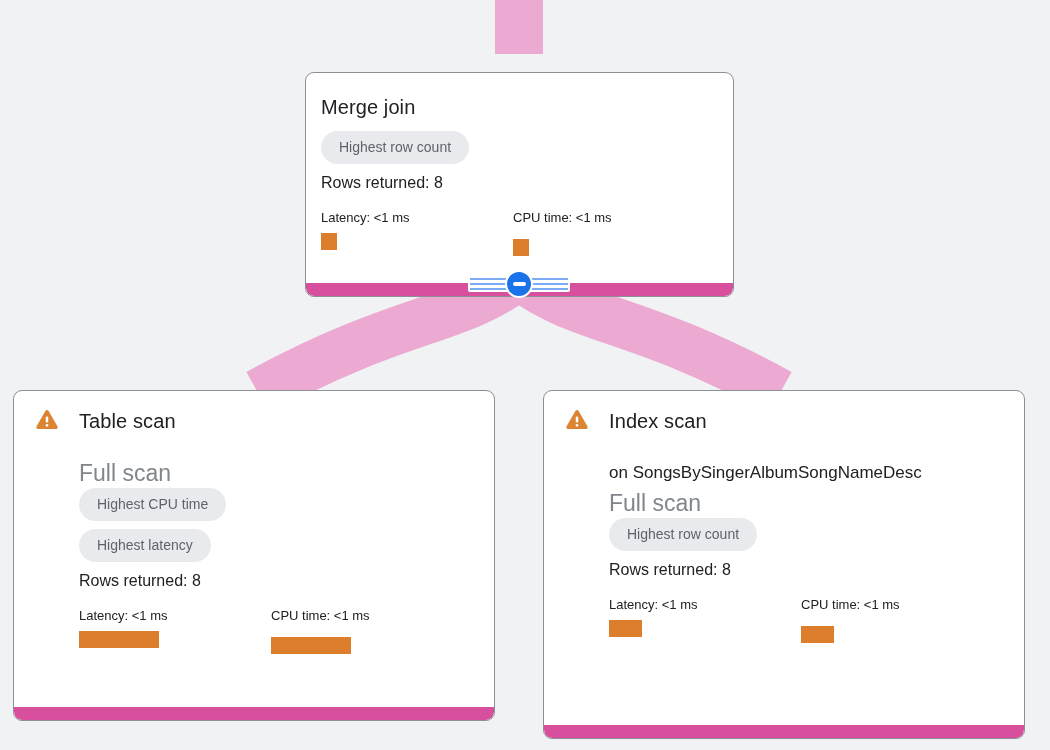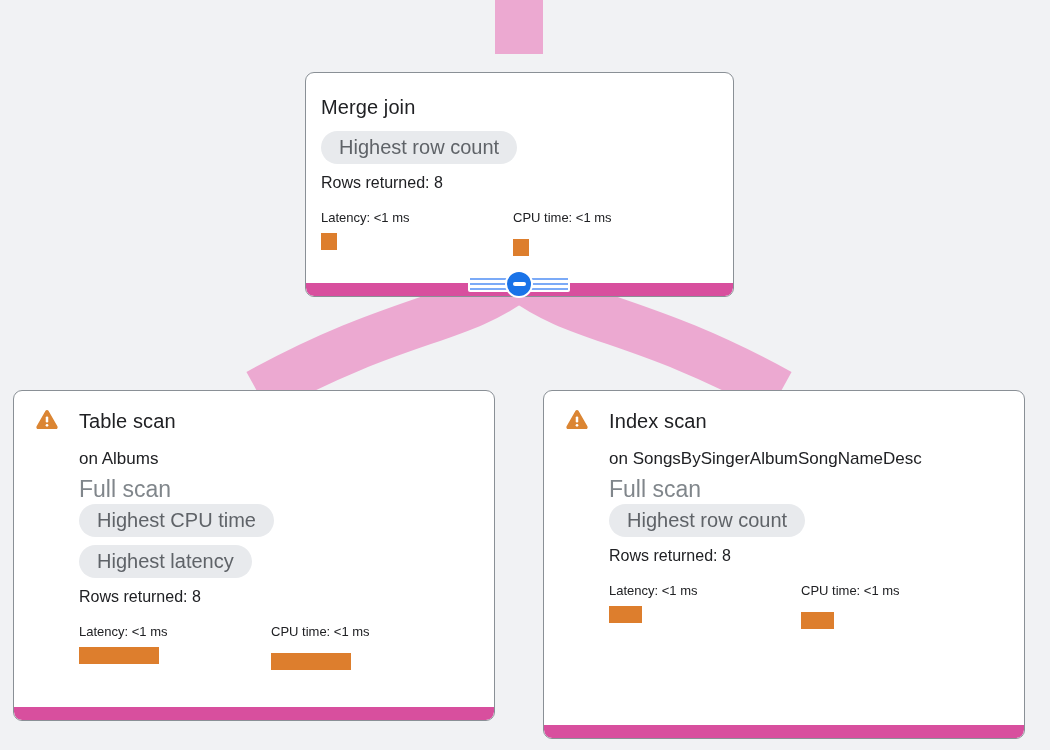--- a/index.html
+++ b/index.html
@@ -64,37 +64,37 @@
     width: 26px; height: 26px;
   }
   .card-title {
     font-size: 20px;
     line-height: 28px;
     font-weight: 500;
     color: var(--text-dark);
     letter-spacing: 0.1px;
     margin-bottom: 10px;
   }
-  .card-table .card-title, .card-index .card-title { margin-bottom: 13px; }
+  .card-table .card-title, .card-index .card-title { margin-bottom: 27px; }
   .node-target {
     font-size: 17px; line-height: 22px;
     color: var(--text-dark);
     margin-bottom: 8px;
     white-space: nowrap;
   }
   .scan-type {
     font-size: 23px; line-height: 22px;
     color: var(--text-muted);
     margin-bottom: 4px;
   }
   .pill {
     display: table;
     background: var(--badge-bg);
     color: var(--badge-text);
-    font-size: 20px;
+    font-size: 14px;
     line-height: 33px;
     height: 33px;
     padding: 0 18px;
     border-radius: 16.5px;
     margin-bottom: 8px;
     white-space: nowrap;
   }
   .rows-returned {
     font-size: 16px; line-height: 22px;
     color: var(--text-dark);
@@ -205,21 +205,20 @@
   <div class="card card-table">
     <span class="warning-badge">
       <svg viewBox="0 0 24 24" width="26" height="26" xmlns="http://www.w3.org/2000/svg">
         <path d="M10.62 3.55 L2.4 17.85 a1.7 1.7 0 0 0 1.47 2.55 h16.26 a1.7 1.7 0 0 0 1.47 -2.55 L13.38 3.55 a1.7 1.7 0 0 0 -2.76 0 Z" fill="#DB8533"></path>
         <rect x="10.85" y="8.7" width="2.3" height="5.6" rx="1.1" fill="#FFFFFF"></rect>
         <circle cx="12" cy="16.9" r="1.25" fill="#FFFFFF"></circle>
       </svg>
     </span>
     <div class="card-content">
       <div class="card-title">Table scan</div>
-      <div class="node-target">on Albums</div>
       <div class="scan-type">Full scan</div>
       <div class="pill">Highest CPU time</div>
       <div class="pill">Highest latency</div>
       <div class="rows-returned">Rows returned: 8</div>
       <div class="metrics">
         <div class="metric">
           <div class="metric-label">Latency: &lt;1 ms</div>
           <div class="bar" style="width: 80px;"></div>
         </div>
         <div class="metric metric-cpu">

